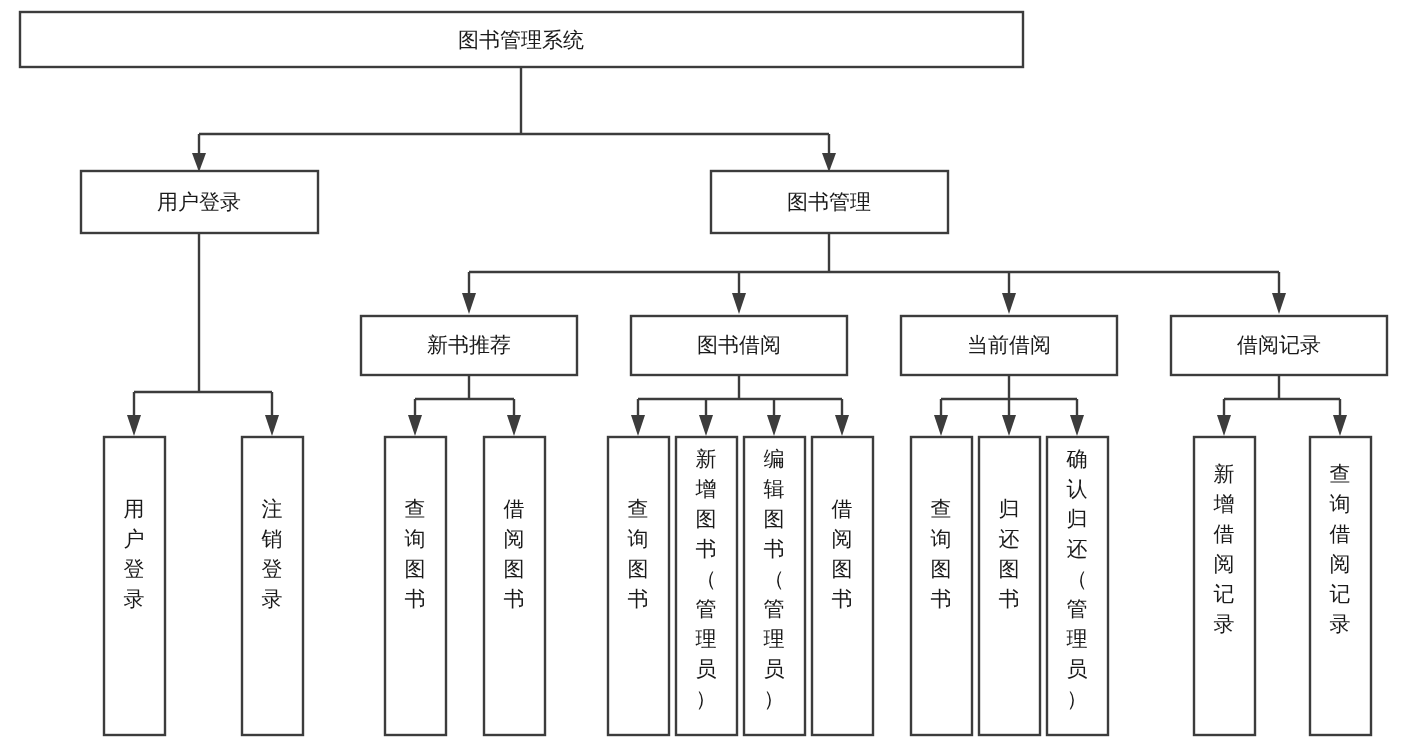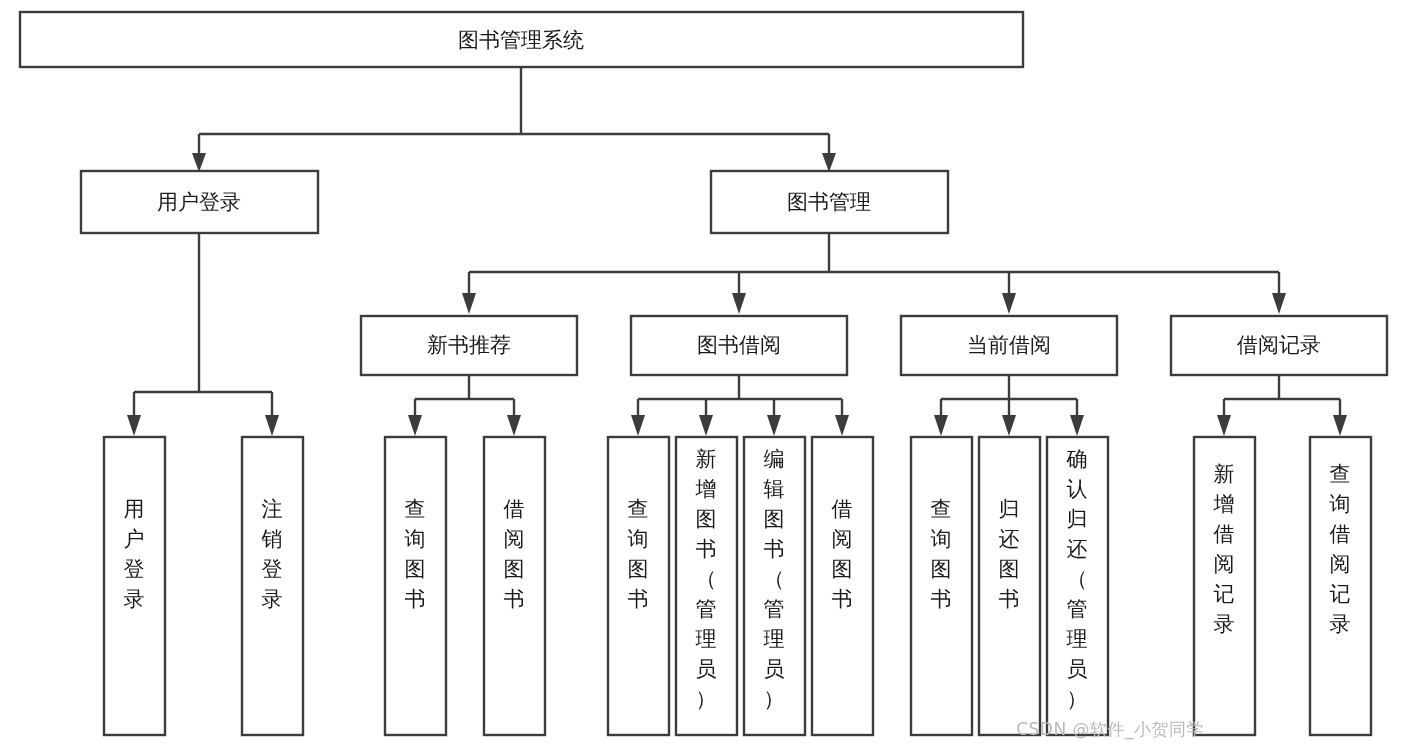--- a/index.html
+++ b/index.html
@@ -235,14 +235,13 @@
       <text class="node-label-vert" x="1224" y="481"><tspan x="1224" y="481">新</tspan><tspan x="1224" y="511">增</tspan><tspan x="1224" y="541">借</tspan><tspan x="1224" y="571">阅</tspan><tspan x="1224" y="601">记</tspan><tspan x="1224" y="631">录</tspan></text>
     </g>
 
     <g>
       <rect class="node-box" x="1310" y="437" width="61" height="298"></rect>
       <text class="node-label-vert" x="1340" y="481"><tspan x="1340" y="481">查</tspan><tspan x="1340" y="511">询</tspan><tspan x="1340" y="541">借</tspan><tspan x="1340" y="571">阅</tspan><tspan x="1340" y="601">记</tspan><tspan x="1340" y="631">录</tspan></text>
     </g>
 
   </svg>
 
-  <div class="watermark">CSDN @软件_小贺同学</div>
 </div>
 
 </body></html>

